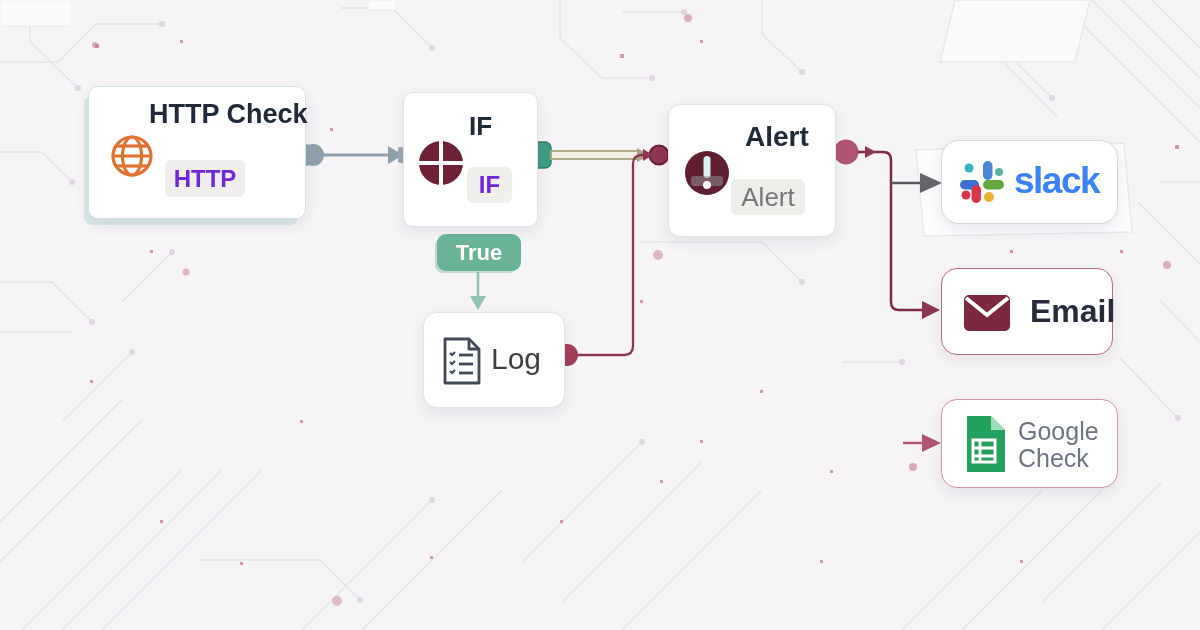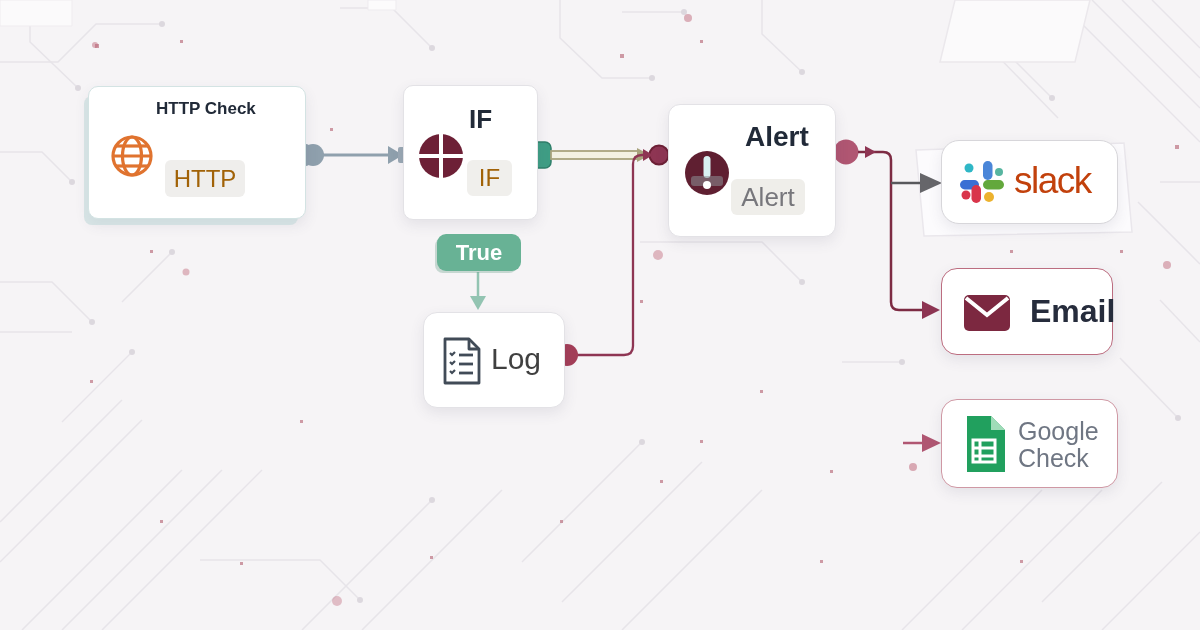--- a/index.html
+++ b/index.html
@@ -14,44 +14,44 @@
   .card{
     position:absolute;background:#ffffff;border:1.5px solid #e3e2e6;
     border-radius:12px;box-shadow:0 5px 14px rgba(70,70,95,.10);
     box-sizing:border-box;z-index:3;
   }
   .card-httpcheck{
     left:88px;top:86px;width:218px;height:133px;border-radius:10px;
     border:1.5px solid #d3e3e3;
     box-shadow:-6px 8px 0 -2px rgba(186,214,214,.5),0 6px 14px rgba(70,70,95,.10);
   }
-  .card-if{left:403px;top:85px;width:135px;height:135px;border-radius:10px;}
+  .card-if{left:403px;top:92px;width:135px;height:135px;border-radius:10px;}
   .card-alert{left:668px;top:104px;width:168px;height:133px;}
   .card-log{left:423px;top:312px;width:142px;height:96px;border-radius:14px;}
   .card-slack{left:941px;top:140px;width:177px;height:84px;border-radius:18px;border-color:#d7d6da;}
   .card-email{left:941px;top:268px;width:172px;height:87px;border-radius:16px;border-color:#bc6d80;}
   .card-sheets{left:941px;top:399px;width:177px;height:89px;border-radius:16px;border-color:#cf98a4;}
   .node-title{
     position:absolute;font-weight:bold;color:#212a38;white-space:nowrap;
   }
   .badge{
     position:absolute;background:#efeeec;border-radius:6px;
     display:flex;align-items:center;justify-content:center;
-    font-weight:normal;color:#a16207;
+    font-weight:bold;color:#6d28d9;
   }
   .icon-abs{position:absolute;}
   .true-badge{
     position:absolute;left:437px;top:234px;width:84px;height:37px;z-index:3;
     background:#68b295;border-radius:9px;color:#ffffff;font-weight:bold;
     font-size:22px;display:flex;align-items:center;justify-content:center;
     box-shadow:-3px 3px 0 -1px rgba(110,160,140,.35);
     text-align:right;
   }
   .label-lines{line-height:1.08;color:#6f7683;font-size:25px;font-weight:500;}
-  .slack-word{font-size:37px;font-weight:400;color:#c2410c;letter-spacing:-1.5px;}
+  .slack-word{font-size:37px;font-weight:700;color:#3b82f6;letter-spacing:-1.5px;}
   .email-word{font-size:32px;font-weight:bold;color:#262c3c;margin-left:8px;}
   .log-word{font-size:30px;font-weight:500;color:#404040;}
 </style>
 </head>
 <body>
 
 <svg class="layer" style="z-index:0" viewBox="0 0 1200 630">
   <g stroke="#e7e4e9" stroke-width="1.5" fill="none">
     <polyline points="0,62 58,62 96,24 162,24"></polyline>
     <polyline points="30,0 30,42 78,88"></polyline>
@@ -196,21 +196,21 @@
     <polygon points="920,173 942,183 920,193" fill="#66666a"></polygon>
   </g>
 
   <g>
     <line x1="903" y1="443" x2="924" y2="443" stroke="#b05672" stroke-width="2.5"></line>
     <polygon points="922,434 941,443 922,452" fill="#b05672"></polygon>
   </g>
 </svg>
 
 <div class="card card-httpcheck">
-  <div class="node-title" style="left:67px;top:12px;font-size:17px">HTTP Check</div>
+  <div class="node-title" style="left:60px;top:12px;font-size:27px">HTTP Check</div>
   <span class="icon-abs" style="left:20px;top:46px">
     <svg width="46" height="46" viewBox="0 0 46 46" fill="none" stroke="#e0732f" stroke-width="3.2">
       <circle cx="23" cy="23" r="19"></circle>
       <ellipse cx="23" cy="23" rx="9.5" ry="19"></ellipse>
       <line x1="4" y1="23" x2="42" y2="23"></line>
       <line x1="7" y1="13" x2="39" y2="13"></line>
       <line x1="7" y1="33" x2="39" y2="33"></line>
     </svg>
   </span>
   <div class="badge" style="left:76px;top:73px;width:80px;height:37px;font-size:24px">HTTP</div>

